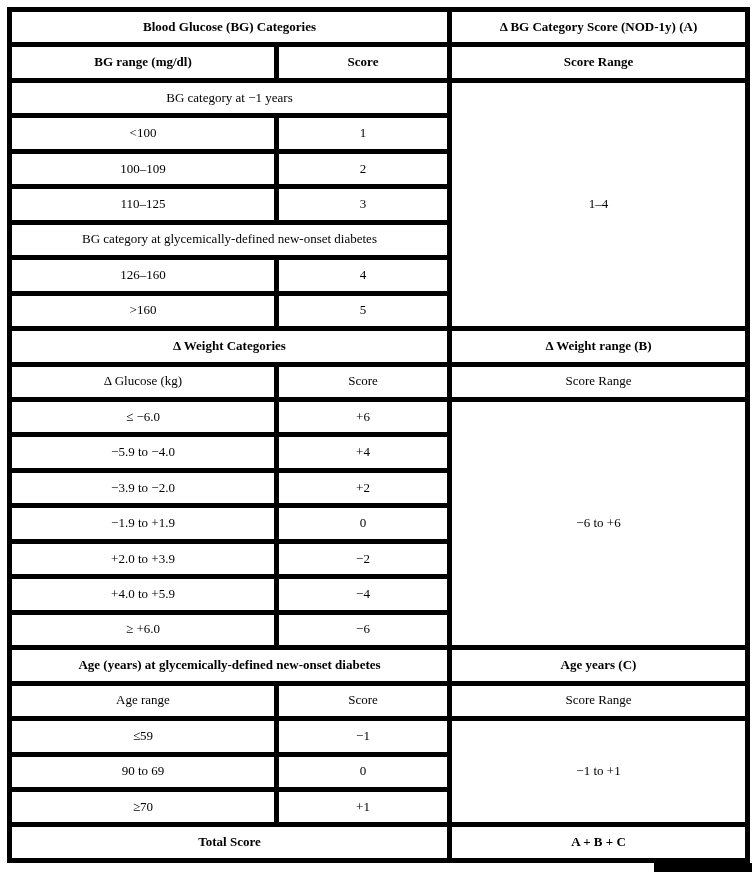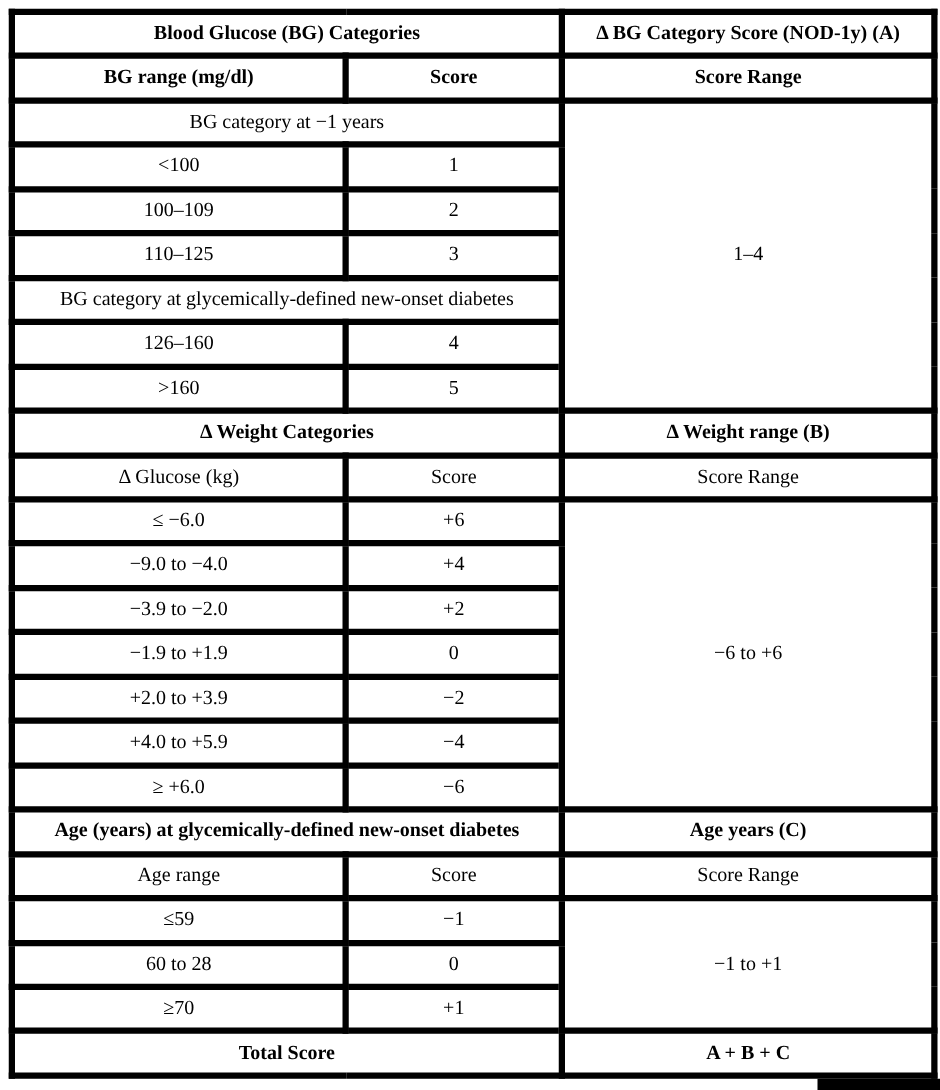--- a/index.html
+++ b/index.html
@@ -16,21 +16,21 @@
     position: absolute;
     left: 7px; top: 7px;
     width: 738px; height: 856px;
     border-collapse: collapse;
     table-layout: fixed;
   }
   table.scoring td {
     border: 5px solid #000000;
     text-align: center;
     vertical-align: middle;
-    font-size: 16px;
+    font-size: 13px;
     padding: 1px 4px;
     line-height: 1.15;
   }
   td.b { font-weight: bold; }
 
   .black-bar {
     position: absolute;
     left: 654px; top: 863px;
     width: 98px; height: 9px;
     background: #000000;
@@ -94,21 +94,21 @@
         <td>Δ Glucose (kg)</td>
         <td>Score</td>
         <td>Score Range</td>
       </tr>
       <tr>
         <td>≤ −6.0</td>
         <td>+6</td>
         <td rowspan="7">−6 to +6</td>
       </tr>
       <tr>
-        <td>−9.0 to −4.0</td>
+        <td>−5.9 to −4.0</td>
         <td>+4</td>
       </tr>
       <tr>
         <td>−3.9 to −2.0</td>
         <td>+2</td>
       </tr>
       <tr>
         <td>−1.9 to +1.9</td>
         <td>0</td>
       </tr>
@@ -133,21 +133,21 @@
         <td>Age range</td>
         <td>Score</td>
         <td>Score Range</td>
       </tr>
       <tr>
         <td>≤59</td>
         <td>−1</td>
         <td rowspan="3">−1 to +1</td>
       </tr>
       <tr>
-        <td>60 to 28</td>
+        <td>90 to 69</td>
         <td>0</td>
       </tr>
       <tr>
         <td>≥70</td>
         <td>+1</td>
       </tr>
 
       <tr>
         <td colspan="2" class="b">Total Score</td>
         <td class="b">A + B + C</td>

